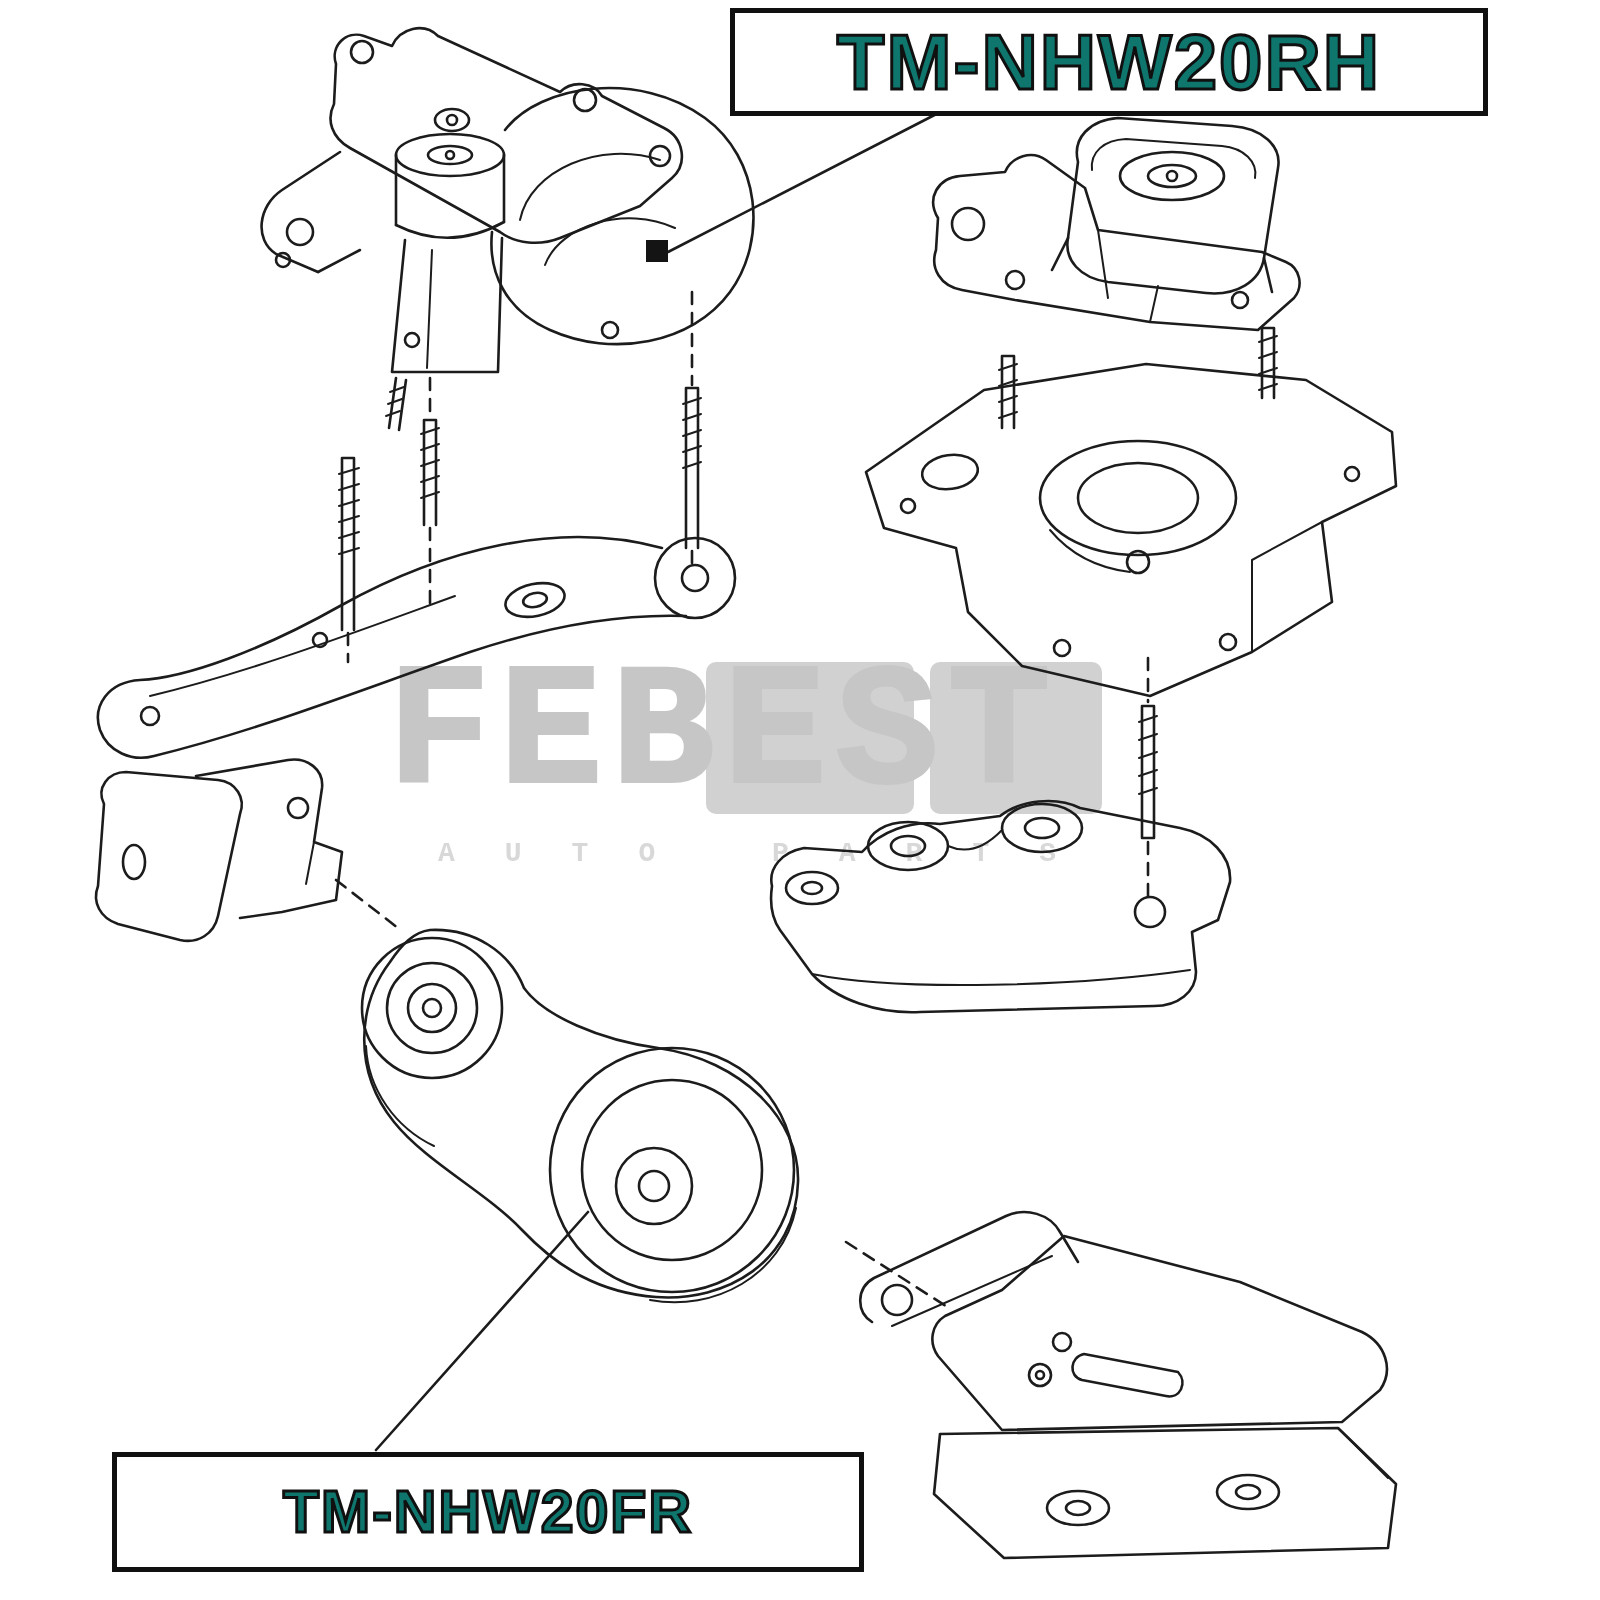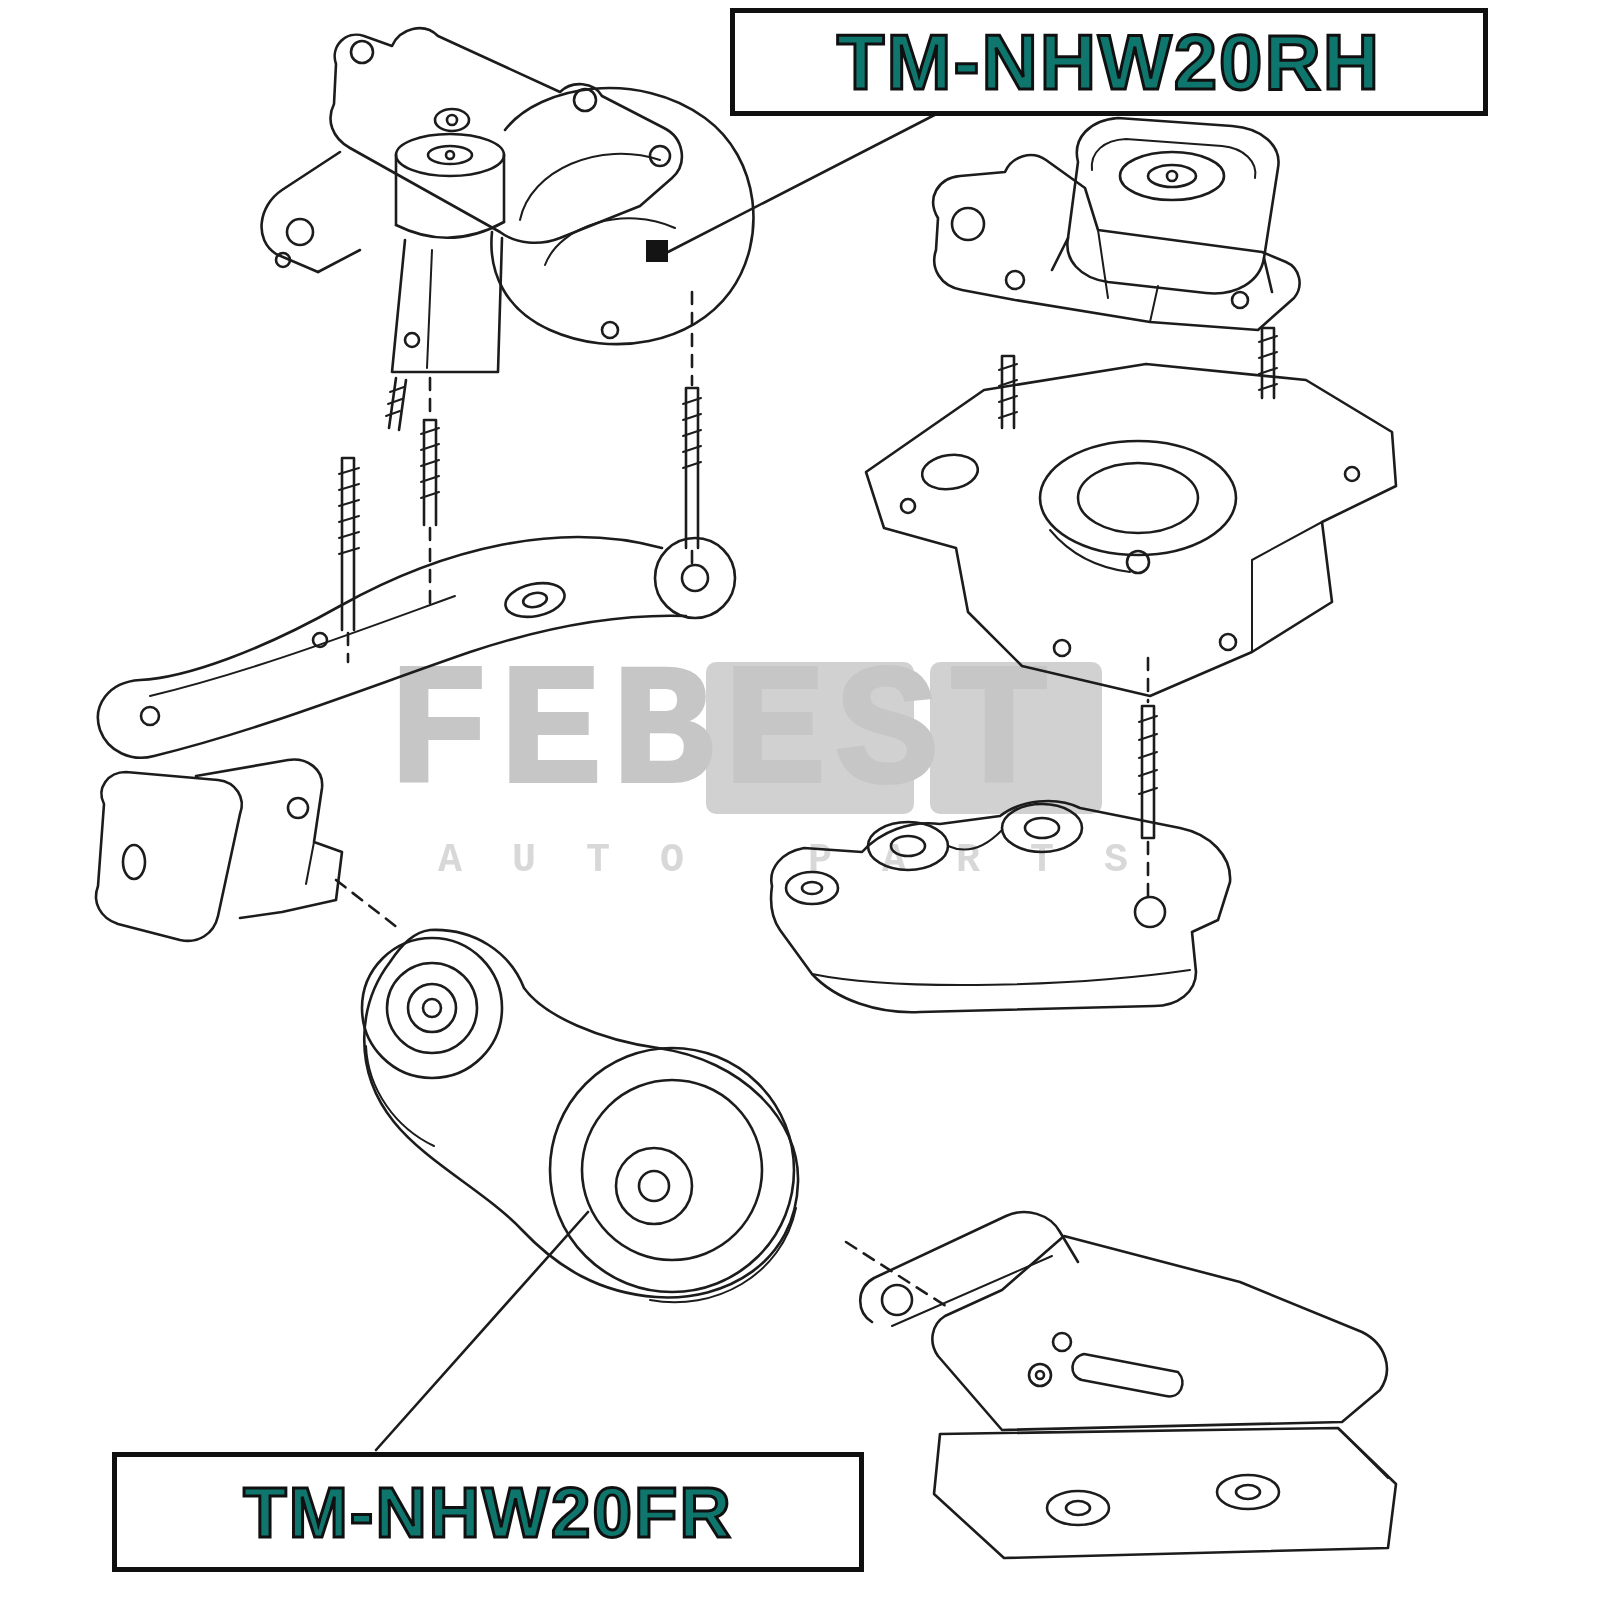--- a/index.html
+++ b/index.html
@@ -13,38 +13,38 @@
     z-index:1;opacity:.65;pointer-events:none;font-family:Liberation Mono, monospace;
   }
   .wm-block{position:absolute;background:#b9b9b9;border-radius:10px;height:152px;top:6px;}
   .wm-block.b1{left:318px;width:208px;}
   .wm-block.b2{left:542px;width:172px;}
   .wm-brand{
     position:absolute;left:0;top:0;font-size:170px;line-height:160px;font-weight:700;
     letter-spacing:10px;color:#a9a9a9;-webkit-text-stroke:4px #a9a9a9;white-space:nowrap;
   }
   .wm-tagline{
-    position:absolute;left:6px;top:182px;font-size:40px;font-weight:700;
+    position:absolute;left:6px;top:182px;font-size:28px;font-weight:700;
     letter-spacing:50px;color:#c4c4c4;white-space:nowrap;margin-left:44px;
   }
   svg.art{position:absolute;left:0;top:0;z-index:2;}
   .art path,.art line,.art circle,.art ellipse{
     fill:none;stroke:#1c1c1c;stroke-width:2.6;stroke-linecap:round;stroke-linejoin:round;
   }
   .art .thin{stroke-width:2;}
   .art .dash{stroke-dasharray:12 9;}
   .art .marker{fill:#141414;stroke:none;}
   .label-box{
     position:absolute;z-index:3;border:5px solid #101010;background:#ffffff;
     display:flex;align-items:center;justify-content:center;
     font-weight:700;color:#0f766e;-webkit-text-stroke:3px #101010;letter-spacing:2px;
     white-space:nowrap;
   }
   .box-rh{left:730px;top:8px;width:748px;height:98px;font-size:78px;}
-  .box-fr{left:112px;top:1452px;width:742px;height:110px;font-size:71px;}
+  .box-fr{left:112px;top:1452px;width:742px;height:110px;font-size:59px;}
 </style>
 </head>
 <body>
 
 <div class="stage">
 
   <div class="watermark">
     <div class="wm-block b1"></div>
     <div class="wm-block b2"></div>
     <div class="wm-brand">FEBEST</div>

